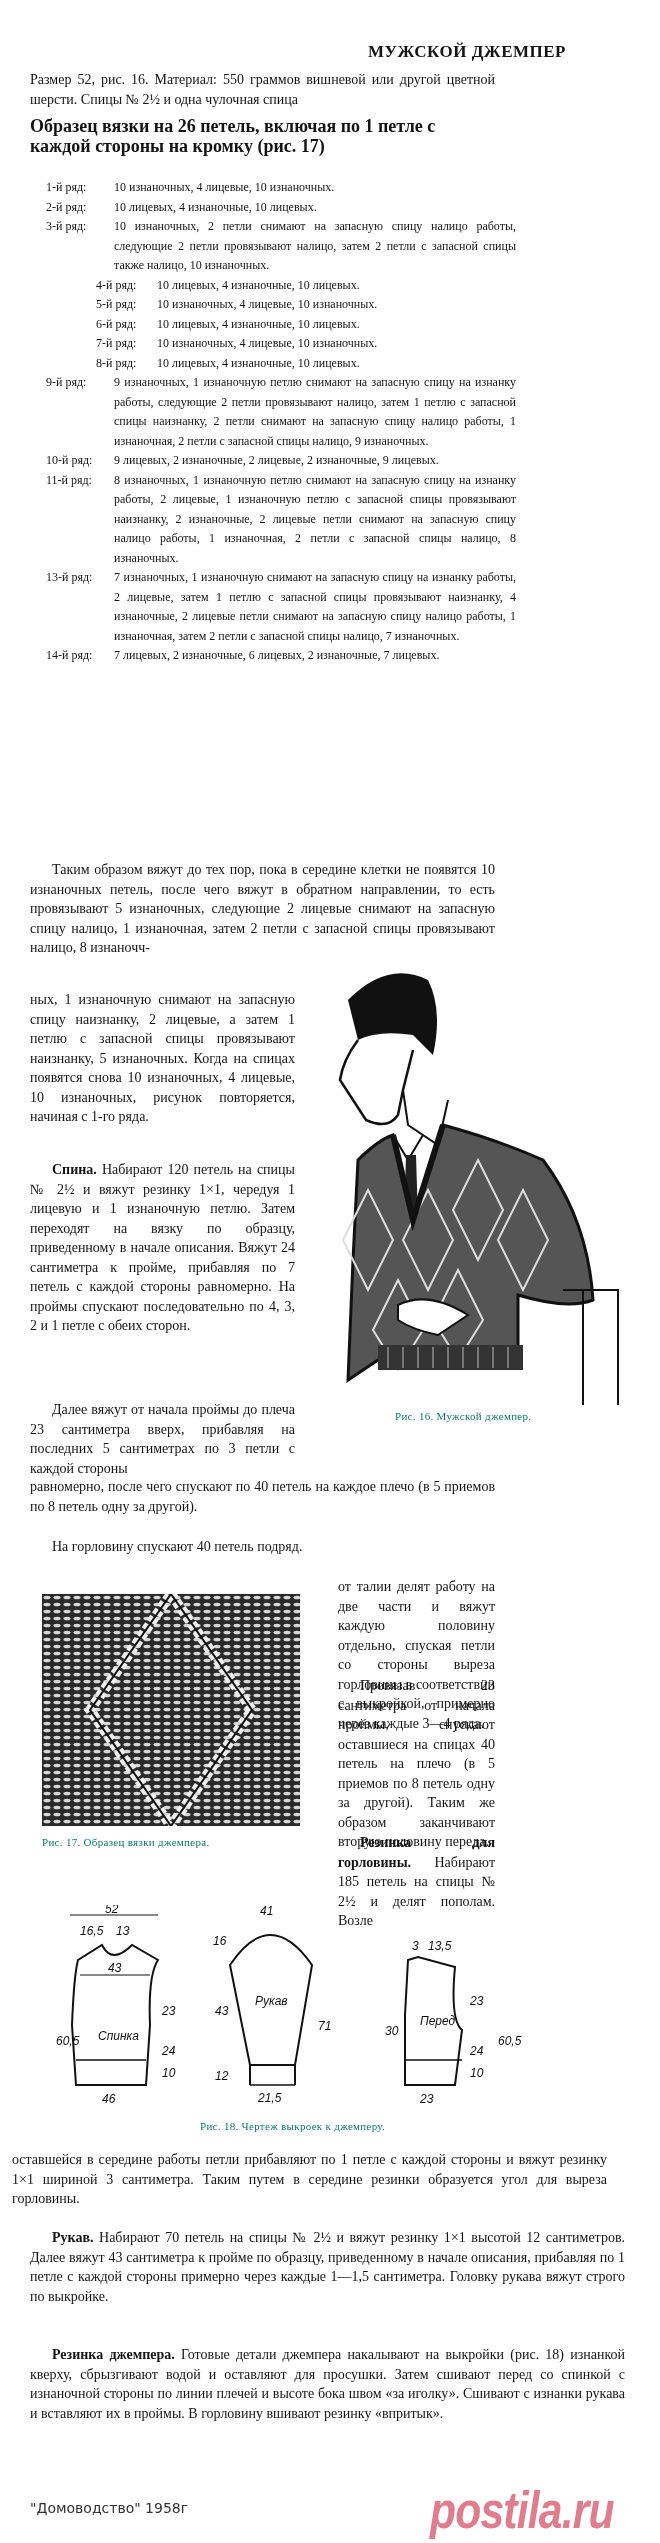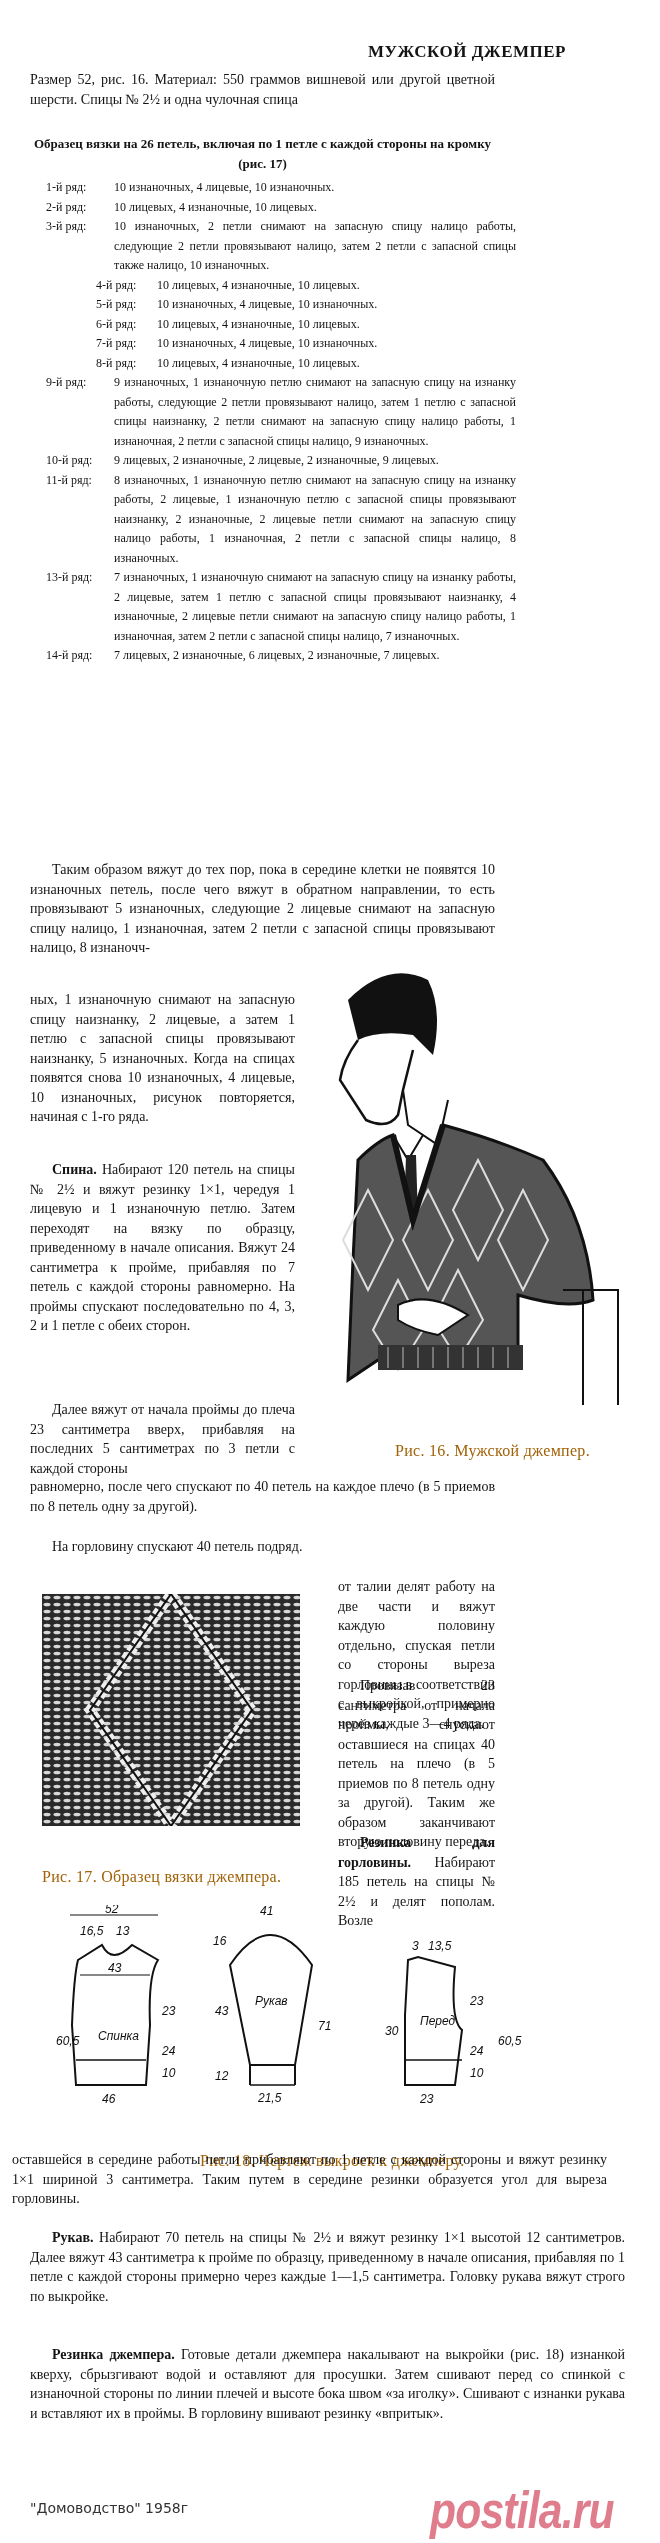--- a/index.html
+++ b/index.html
@@ -3,29 +3,29 @@
 <meta charset="utf-8">
 <style>
   html, body { margin:0; padding:0; background:#ffffff; }
   body { width:660px; height:2543px; position:relative; overflow:hidden;
          font-family:"Liberation Serif", "DejaVu Serif", serif; color:#141414; }
   .page { position:absolute; left:0; top:0; width:660px; height:2543px; }
   .title { position:absolute; left:0; width:566px; top:30px; text-align:right;
            font-weight:bold; font-size:17px; letter-spacing:0.5px;margin-top:12px; }
   .p { position:absolute; font-size:14px; line-height:19.5px; text-align:justify; }
   .bold { font-weight:bold; }
-  .heading { position:absolute; left:30px; width:465px; top:134px; text-align:center;
-             font-weight:bold; font-size:13px; line-height:20px; }
+  .heading { position:absolute; left:30px; width:465px; top:116px; 
+             font-weight:bold; font-size:18px; line-height:20px; }
   .rows { position:absolute; left:46px; top:178px; width:470px; font-size:12px; line-height:19.5px; }
   .row { display:flex; }
   .row .lbl { width:68px; flex:none; white-space:nowrap; }
   .row .txt { flex:1; text-align:justify; }
   .row.short .lbl { padding-left:7px; width:61px;margin-left:43px; }
   .indent { text-indent:22px; }
-  .caption { position:absolute; font-size:16px; color:#a16207; letter-spacing:0.3px;margin-top:32px; }
+  .caption { position:absolute; font-size:11px; color:#0f766e; letter-spacing:0.3px; }
   .fig { position:absolute; }
   .source { position:absolute; left:30px; top:2500px; font-family:"DejaVu Sans", sans-serif; font-size:14px; color:#333; }
   .watermark { position:absolute; left:430px; top:2480px; font-family:"Liberation Sans", sans-serif;
                font-size:52px; font-weight:bold; font-style:italic; color:#e07d8c; letter-spacing:-1px; transform:scaleX(0.82); transform-origin:left; }
 </style>
 </head>
 <body>
 
 <div class="page">
 

